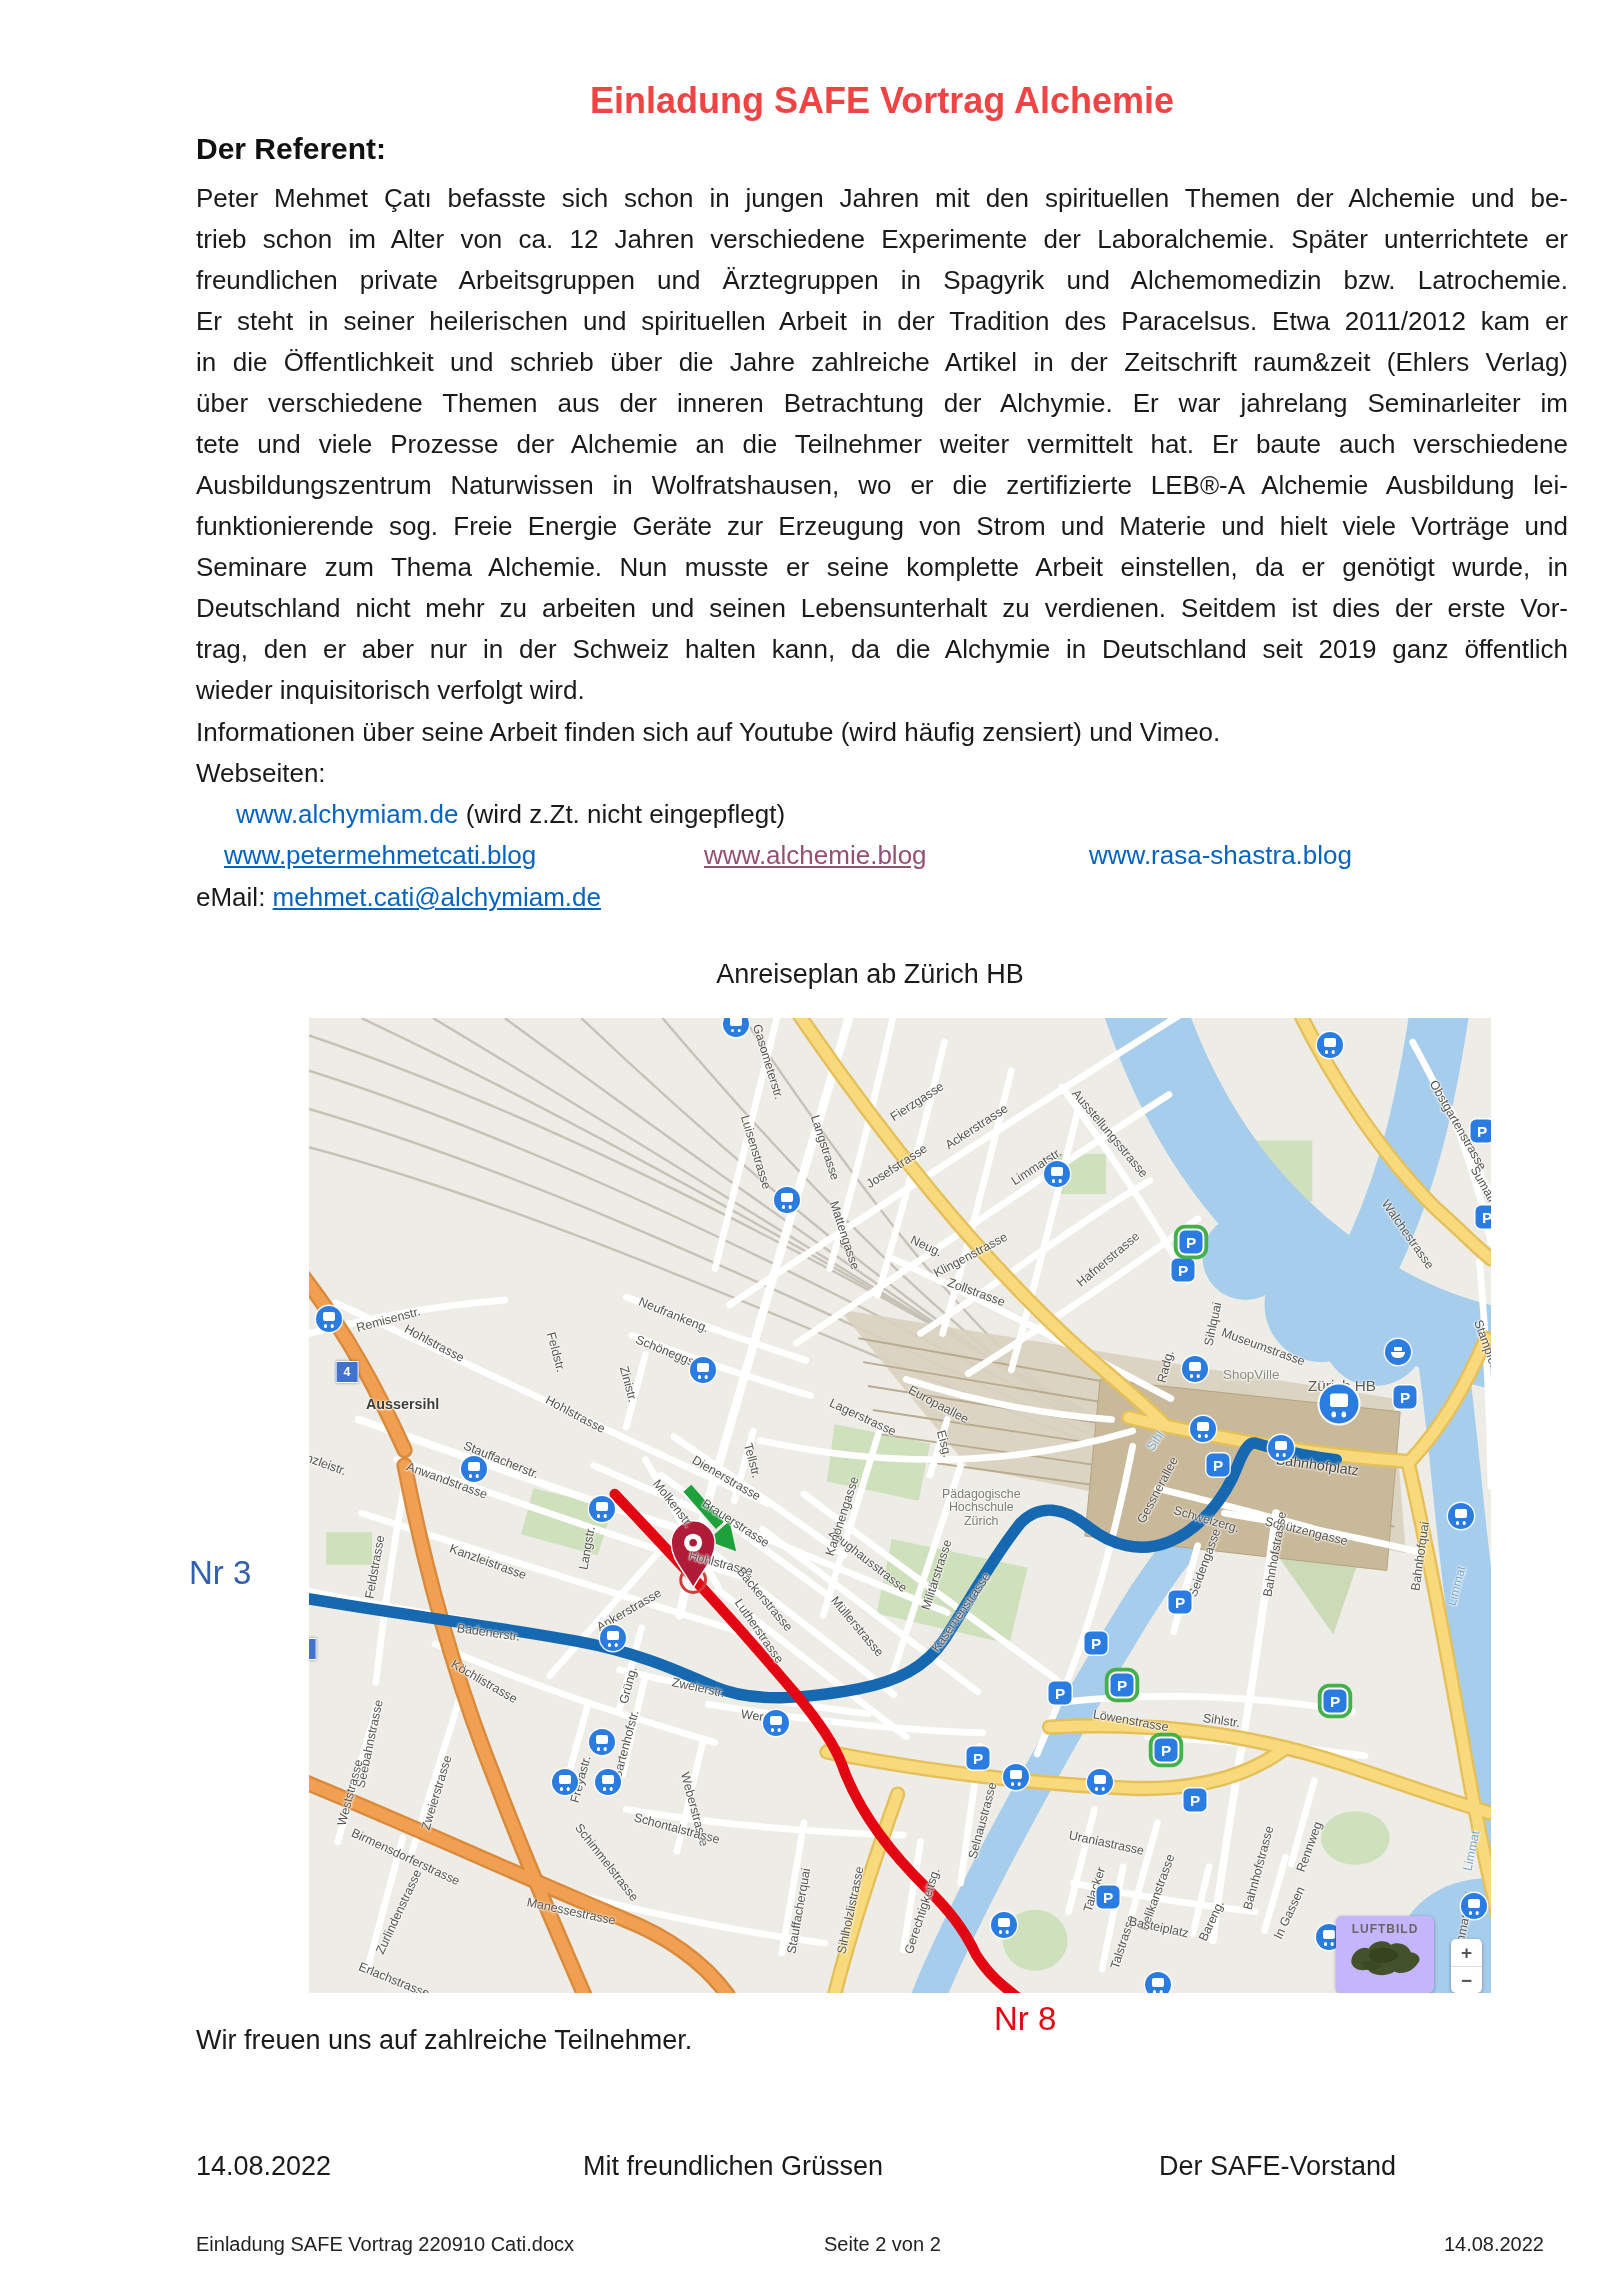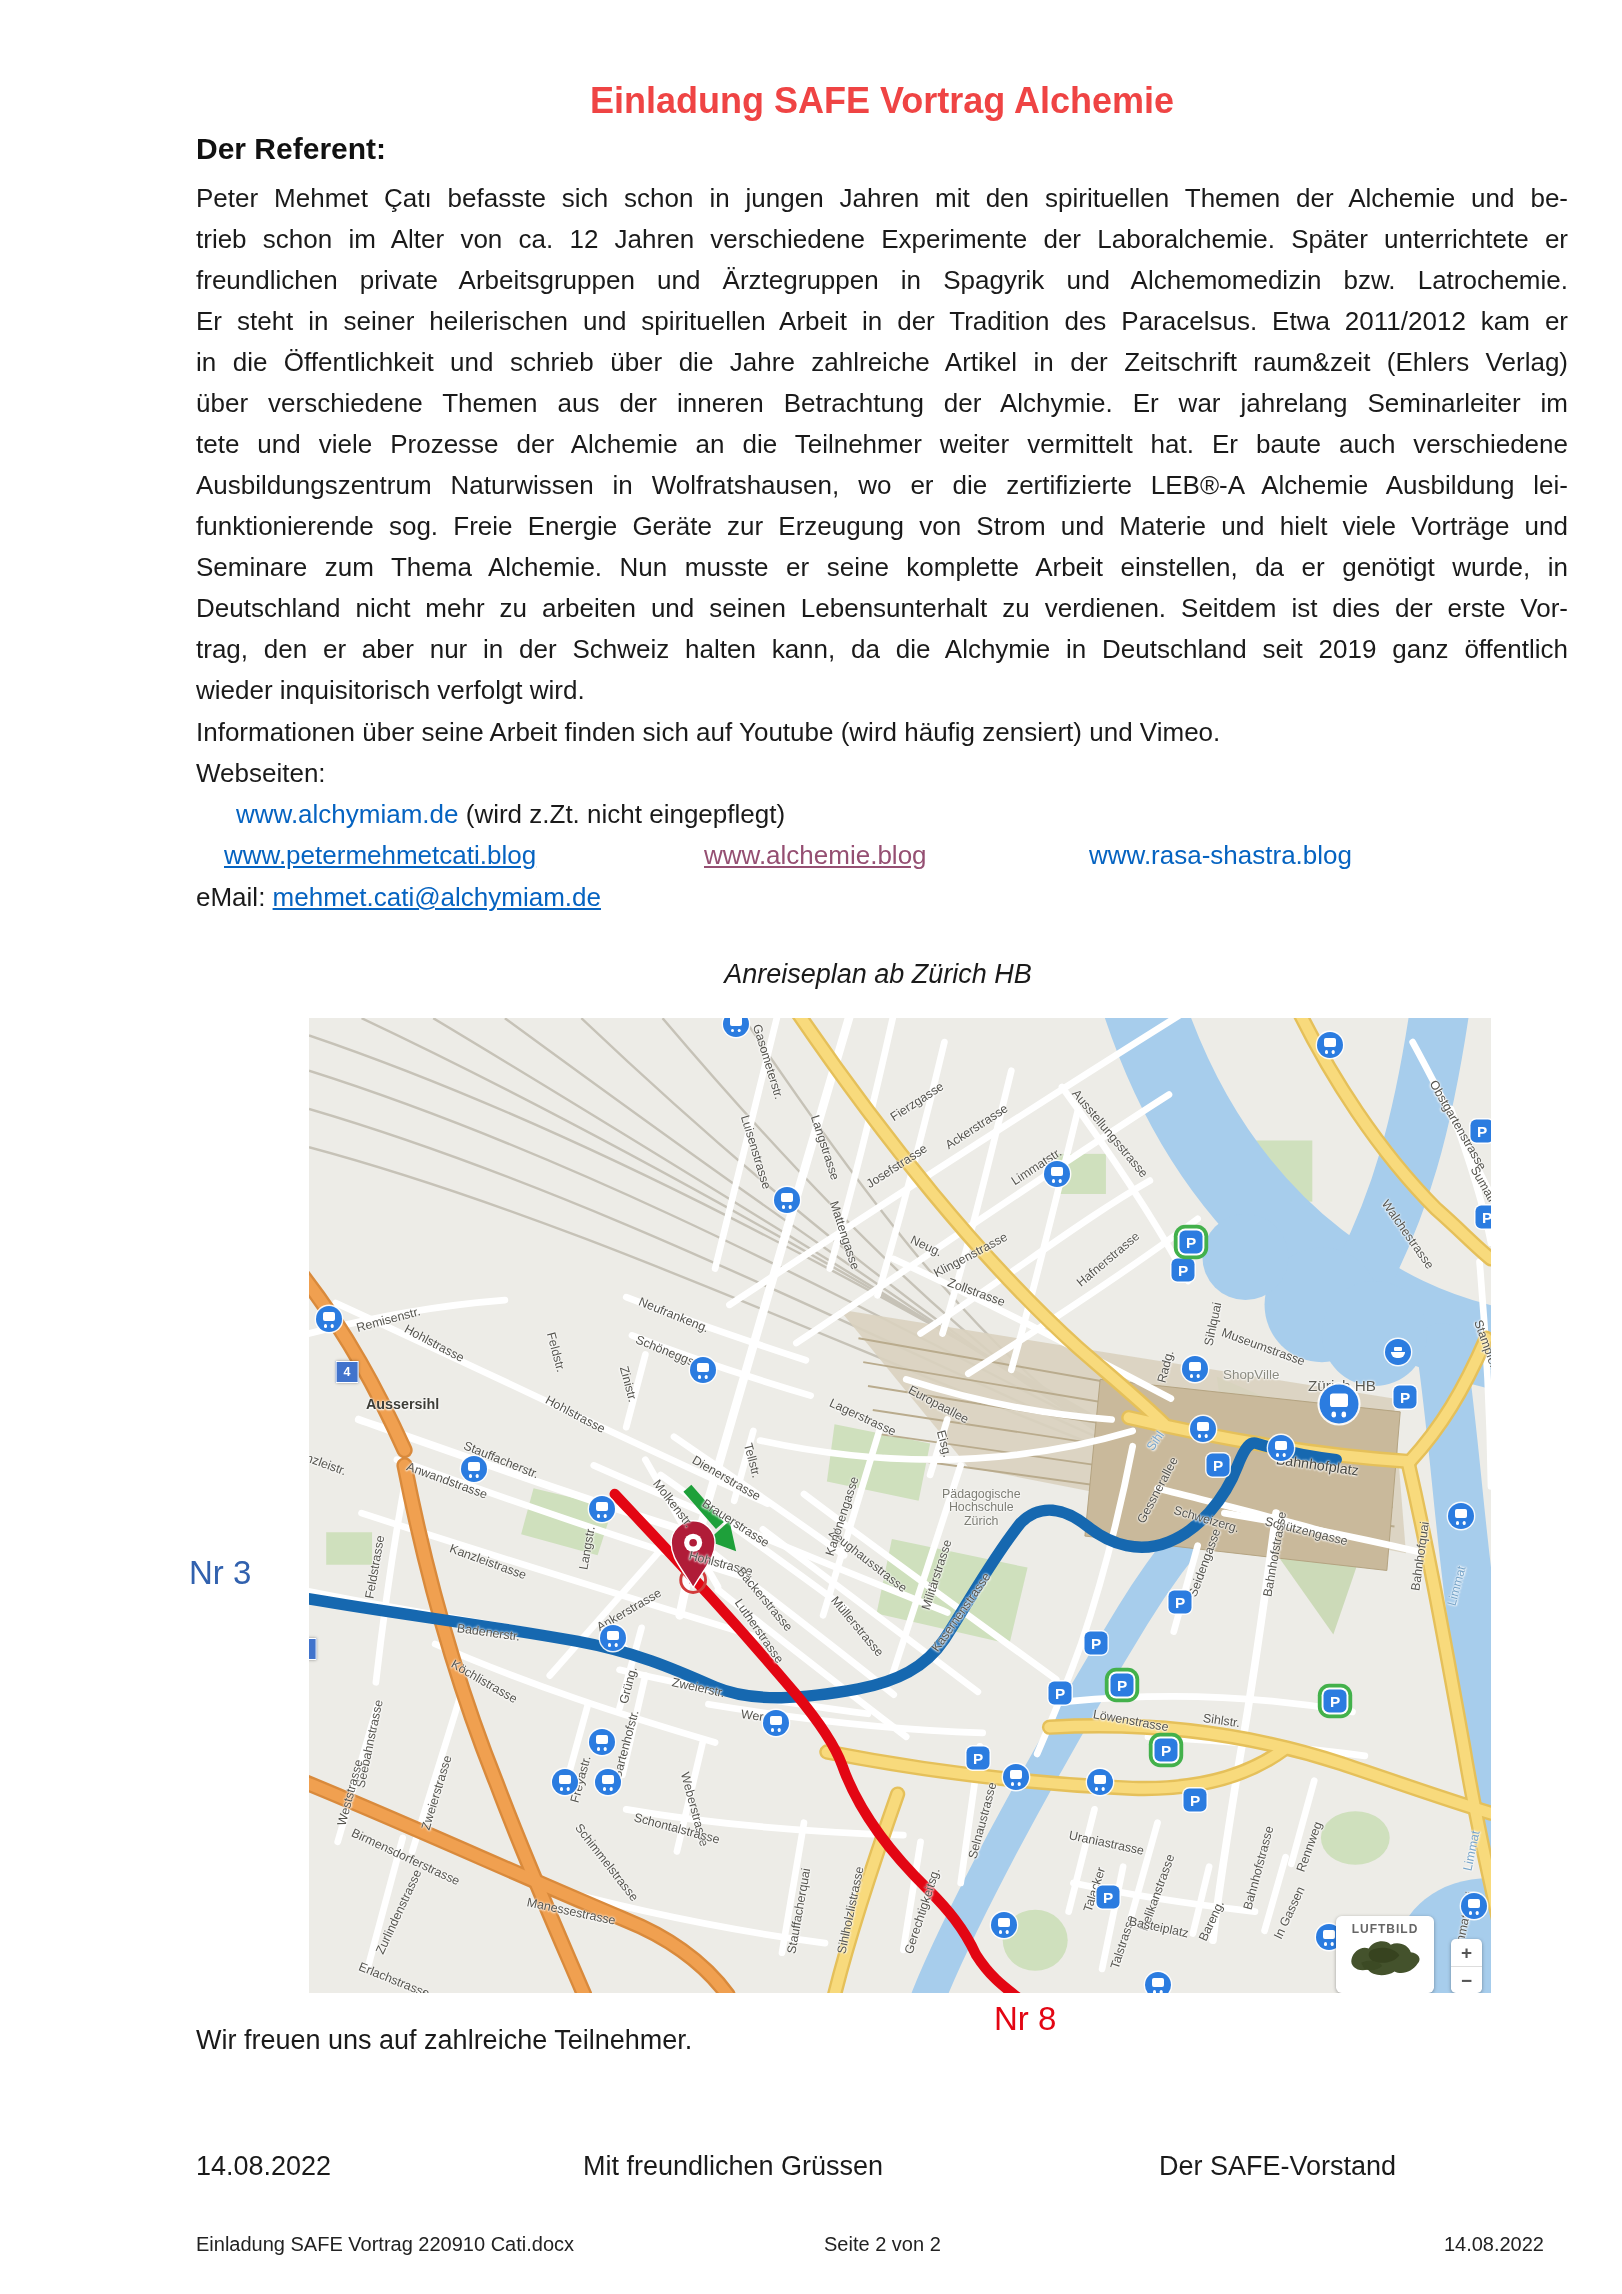--- a/index.html
+++ b/index.html
@@ -7,21 +7,21 @@
   .abs{position:absolute;}
   .doc-title{left:196px;top:80px;width:1372px;text-align:center;font-size:36px;font-weight:bold;color:#ef4444;}
   .referent{left:196px;top:132px;font-size:30px;font-weight:bold;color:#111;}
   .bodyblock{left:196px;top:178px;width:1372px;font-size:26px;color:#1a1a1a;}
   .bl{height:41px;line-height:41px;text-align:justify;text-align-last:justify;white-space:nowrap;}
   .bl.bl-last{text-align-last:auto;}
   .tline{left:196px;width:1372px;height:41px;line-height:41px;font-size:26px;white-space:nowrap;}
   .lnk{color:#0563c1;text-decoration:none;}
   .lnk.u{text-decoration:underline;}
   .lnk.visited{color:#954f72;text-decoration:underline;}
-  .caption{left:192px;top:959px;width:1372px;text-align:center;font-size:27px;font-style:italic;}
+  .caption{left:184px;top:959px;width:1372px;text-align:center;font-size:27px;}
   .nr3{left:189px;top:1554px;font-size:33px;color:#3161ae;}
   .nr8{left:994px;top:2000px;font-size:33px;color:#e30613;}
   .closing{left:196px;top:2025px;font-size:27px;}
   .sig{top:2147px;font-size:27px;height:38px;line-height:38px;}
   .foot{top:2233px;font-size:20px;color:#222;}
   
   .map{left:309px;top:1018px;width:1182px;height:975px;background:#edece7;overflow:hidden;}
   .map svg.base{position:absolute;left:0;top:0;}
   .ml{position:absolute;font-size:12.4px;color:#55544e;white-space:pre;transform-origin:0 50%;
       text-shadow:0 0 1.9px #fff,0 1px 1.9px #fff,0 0 2.9px #fff;line-height:13.4px;}
@@ -39,21 +39,21 @@
   .mi .c.big{transform:scale(1.5);}
   .mi .c.ship::before{content:"";position:absolute;left:5.7px;top:13.4px;width:14.3px;height:5.7px;background:#fff;border-radius:0 0 5.7px 5.7px;}
   .mi .c.ship::after{content:"";position:absolute;left:8.6px;top:7.6px;width:8.6px;height:4.8px;background:#fff;border-radius:1px;}
   .mi .pbox{display:block;width:23px;height:23px;border-radius:5.7px;background:#2b7ce0;color:#fff;
             font-weight:bold;font-size:15.3px;line-height:23px;text-align:center;
             box-shadow:0 0 0 1.4px rgba(255,255,255,.9);}
   .mi .pbox.pg{box-shadow:0 0 0 1.9px #fff,0 0 0 5.7px #43b14b;}
   .mi .bq{display:block;min-width:17px;height:20px;background:#4173cc;border:1.9px solid #fff;color:#fff;
           font-weight:bold;font-size:12.4px;line-height:20px;text-align:center;padding:0 1.9px;
           box-shadow:0 0 2.9px rgba(0,0,0,.4);}
-  .luft{left:1027px;top:898px;width:98px;height:77px;background:#ffffff;border-radius:5.7px;
+  .luft{left:1027px;top:898px;width:98px;height:77px;background:#c4b5fd;border-radius:5.7px;
         box-shadow:0 1px 3.8px rgba(0,0,0,.35);text-align:center;cursor:pointer;}
   .luft .lab{font-size:12px;font-weight:bold;color:#666;letter-spacing:1px;margin-top:5.7px;}
   .zctl{left:1142px;top:921px;width:31px;height:54px;background:#fff;border-radius:4.8px;
         box-shadow:0 1px 3.8px rgba(0,0,0,.35);}
   .zctl .zb{height:27px;line-height:27px;text-align:center;font-size:19px;font-weight:bold;color:#555;cursor:pointer;}
   .zctl .zb:first-child{border-bottom:1px solid #ddd;}
 </style>
 </head>
 <body>
 

